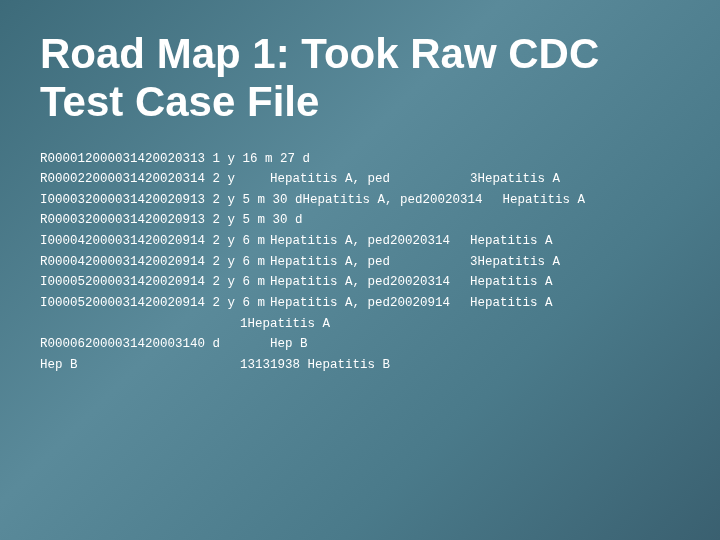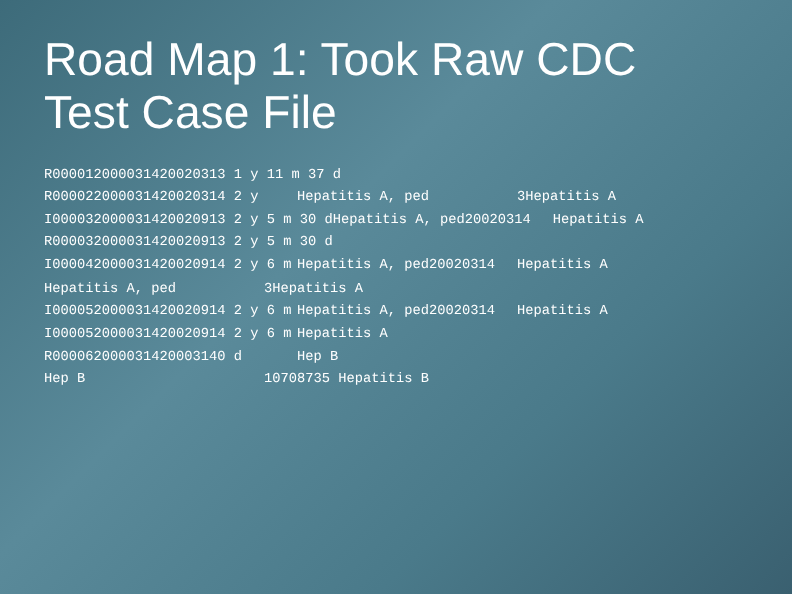--- a/index.html
+++ b/index.html
@@ -17,21 +17,21 @@
       background: linear-gradient(135deg, #3d6b7a 0%, #5a8a9a 40%, #4a7a8a 70%, #3a6070 100%);
     }
     .container {
       position: relative;
       z-index: 1;
       padding: 30px 40px 20px 40px;
       color: white;
     }
     .title {
       font-size: 42px;
-      font-weight: normal;
+      font-weight: bold;
       line-height: 1.15;
       margin-bottom: 22px;
       color: #ffffff;
     }
     .data-table {
       font-size: 12.5px;
       color: #ffffff;
       line-height: 1.65;
       font-family: 'Courier New', monospace;
     }
@@ -58,21 +58,21 @@
 
 <div class="background"></div>
 
 <div class="container">
   <div class="title">
     <div>Road Map 1: Took Raw CDC</div>
     <div>Test Case File</div>
   </div>
   <div class="data-table" id="data-rows">
   <div class="data-row">
-        <span class="col-id">R000012000031420020313 1 y 11 m 37 d</span>
+        <span class="col-id">R000012000031420020313 1 y 16 m 27 d</span>
         <span class="col-mid"></span>
       </div>
       <div class="data-row">
         <span class="col-id">R000022000031420020314 2 y</span>
         <span class="col-mid">  Hepatitis A, ped</span>
         <span class="col-right">  3Hepatitis A</span>
       </div>
       <div class="data-row">
         <span class="col-id">I000032000031420020913 2 y 5 m 30 d</span>
         <span class="col-mid">  Hepatitis A, ped20020314</span>
@@ -81,37 +81,40 @@
       <div class="data-row">
         <span class="col-id">R000032000031420020913 2 y 5 m 30 d</span>
         <span class="col-mid"></span>
       </div>
       <div class="data-row">
         <span class="col-id">I000042000031420020914 2 y 6 m</span>
         <span class="col-mid">  Hepatitis A, ped20020314</span>
         <span class="col-right">  Hepatitis A</span>
       </div>
       <div class="data-row">
+        <span class="col-id">R000042000031420020914 2 y 6 m</span>
         <span class="col-mid">  Hepatitis A, ped</span>
         <span class="col-right">  3Hepatitis A</span>
       </div>
       <div class="data-row">
         <span class="col-id">I000052000031420020914 2 y 6 m</span>
         <span class="col-mid">  Hepatitis A, ped20020314</span>
         <span class="col-right">  Hepatitis A</span>
       </div>
       <div class="data-row">
         <span class="col-id">I000052000031420020914 2 y 6 m</span>
+        <span class="col-mid">  Hepatitis A, ped20020914</span>
         <span class="col-right">  Hepatitis A</span>
       </div>
       <div class="data-row">
         <span class="col-mid"></span>
+        <span class="col-right">  1Hepatitis A</span>
       </div>
       <div class="data-row">
         <span class="col-id">R000062000031420003140 d</span>
         <span class="col-mid">  Hep B</span>
       </div>
       <div class="data-row">
         <span class="col-mid">  Hep B</span>
-        <span class="col-right">  10708735 Hepatitis B</span>
+        <span class="col-right">  13131938 Hepatitis B</span>
       </div>
     </div>
 </div>
 
 </body></html>

